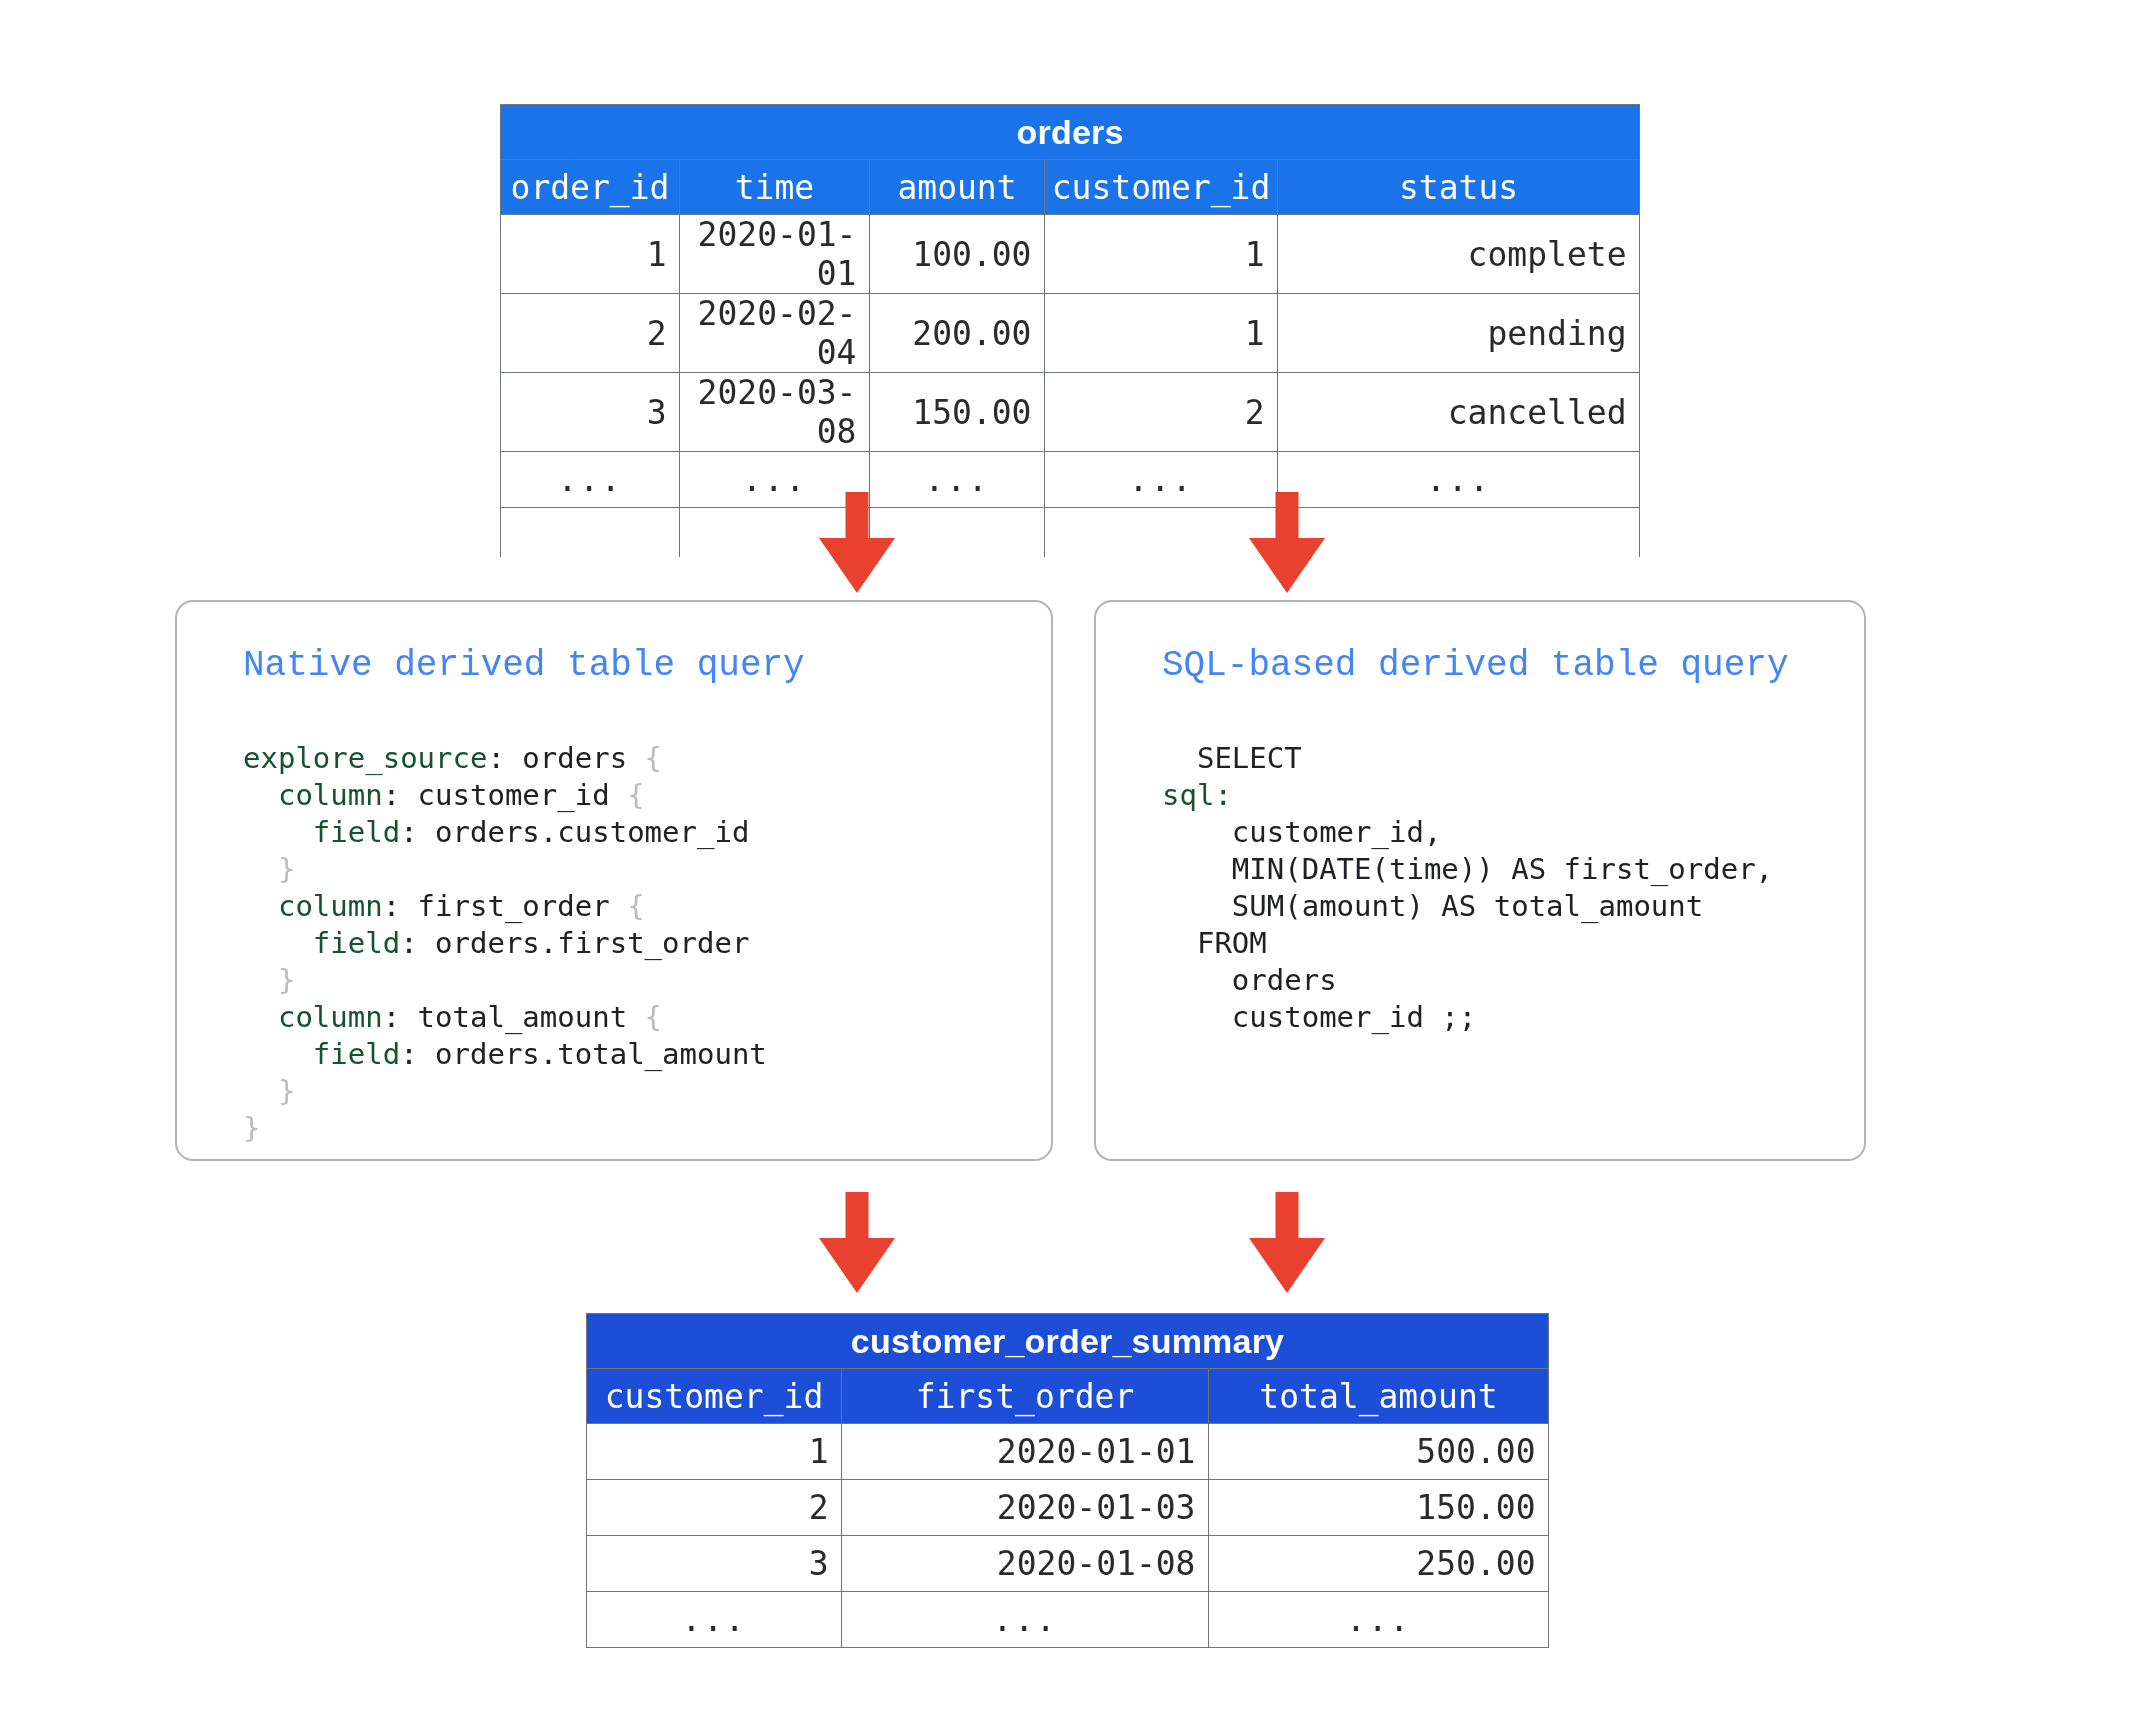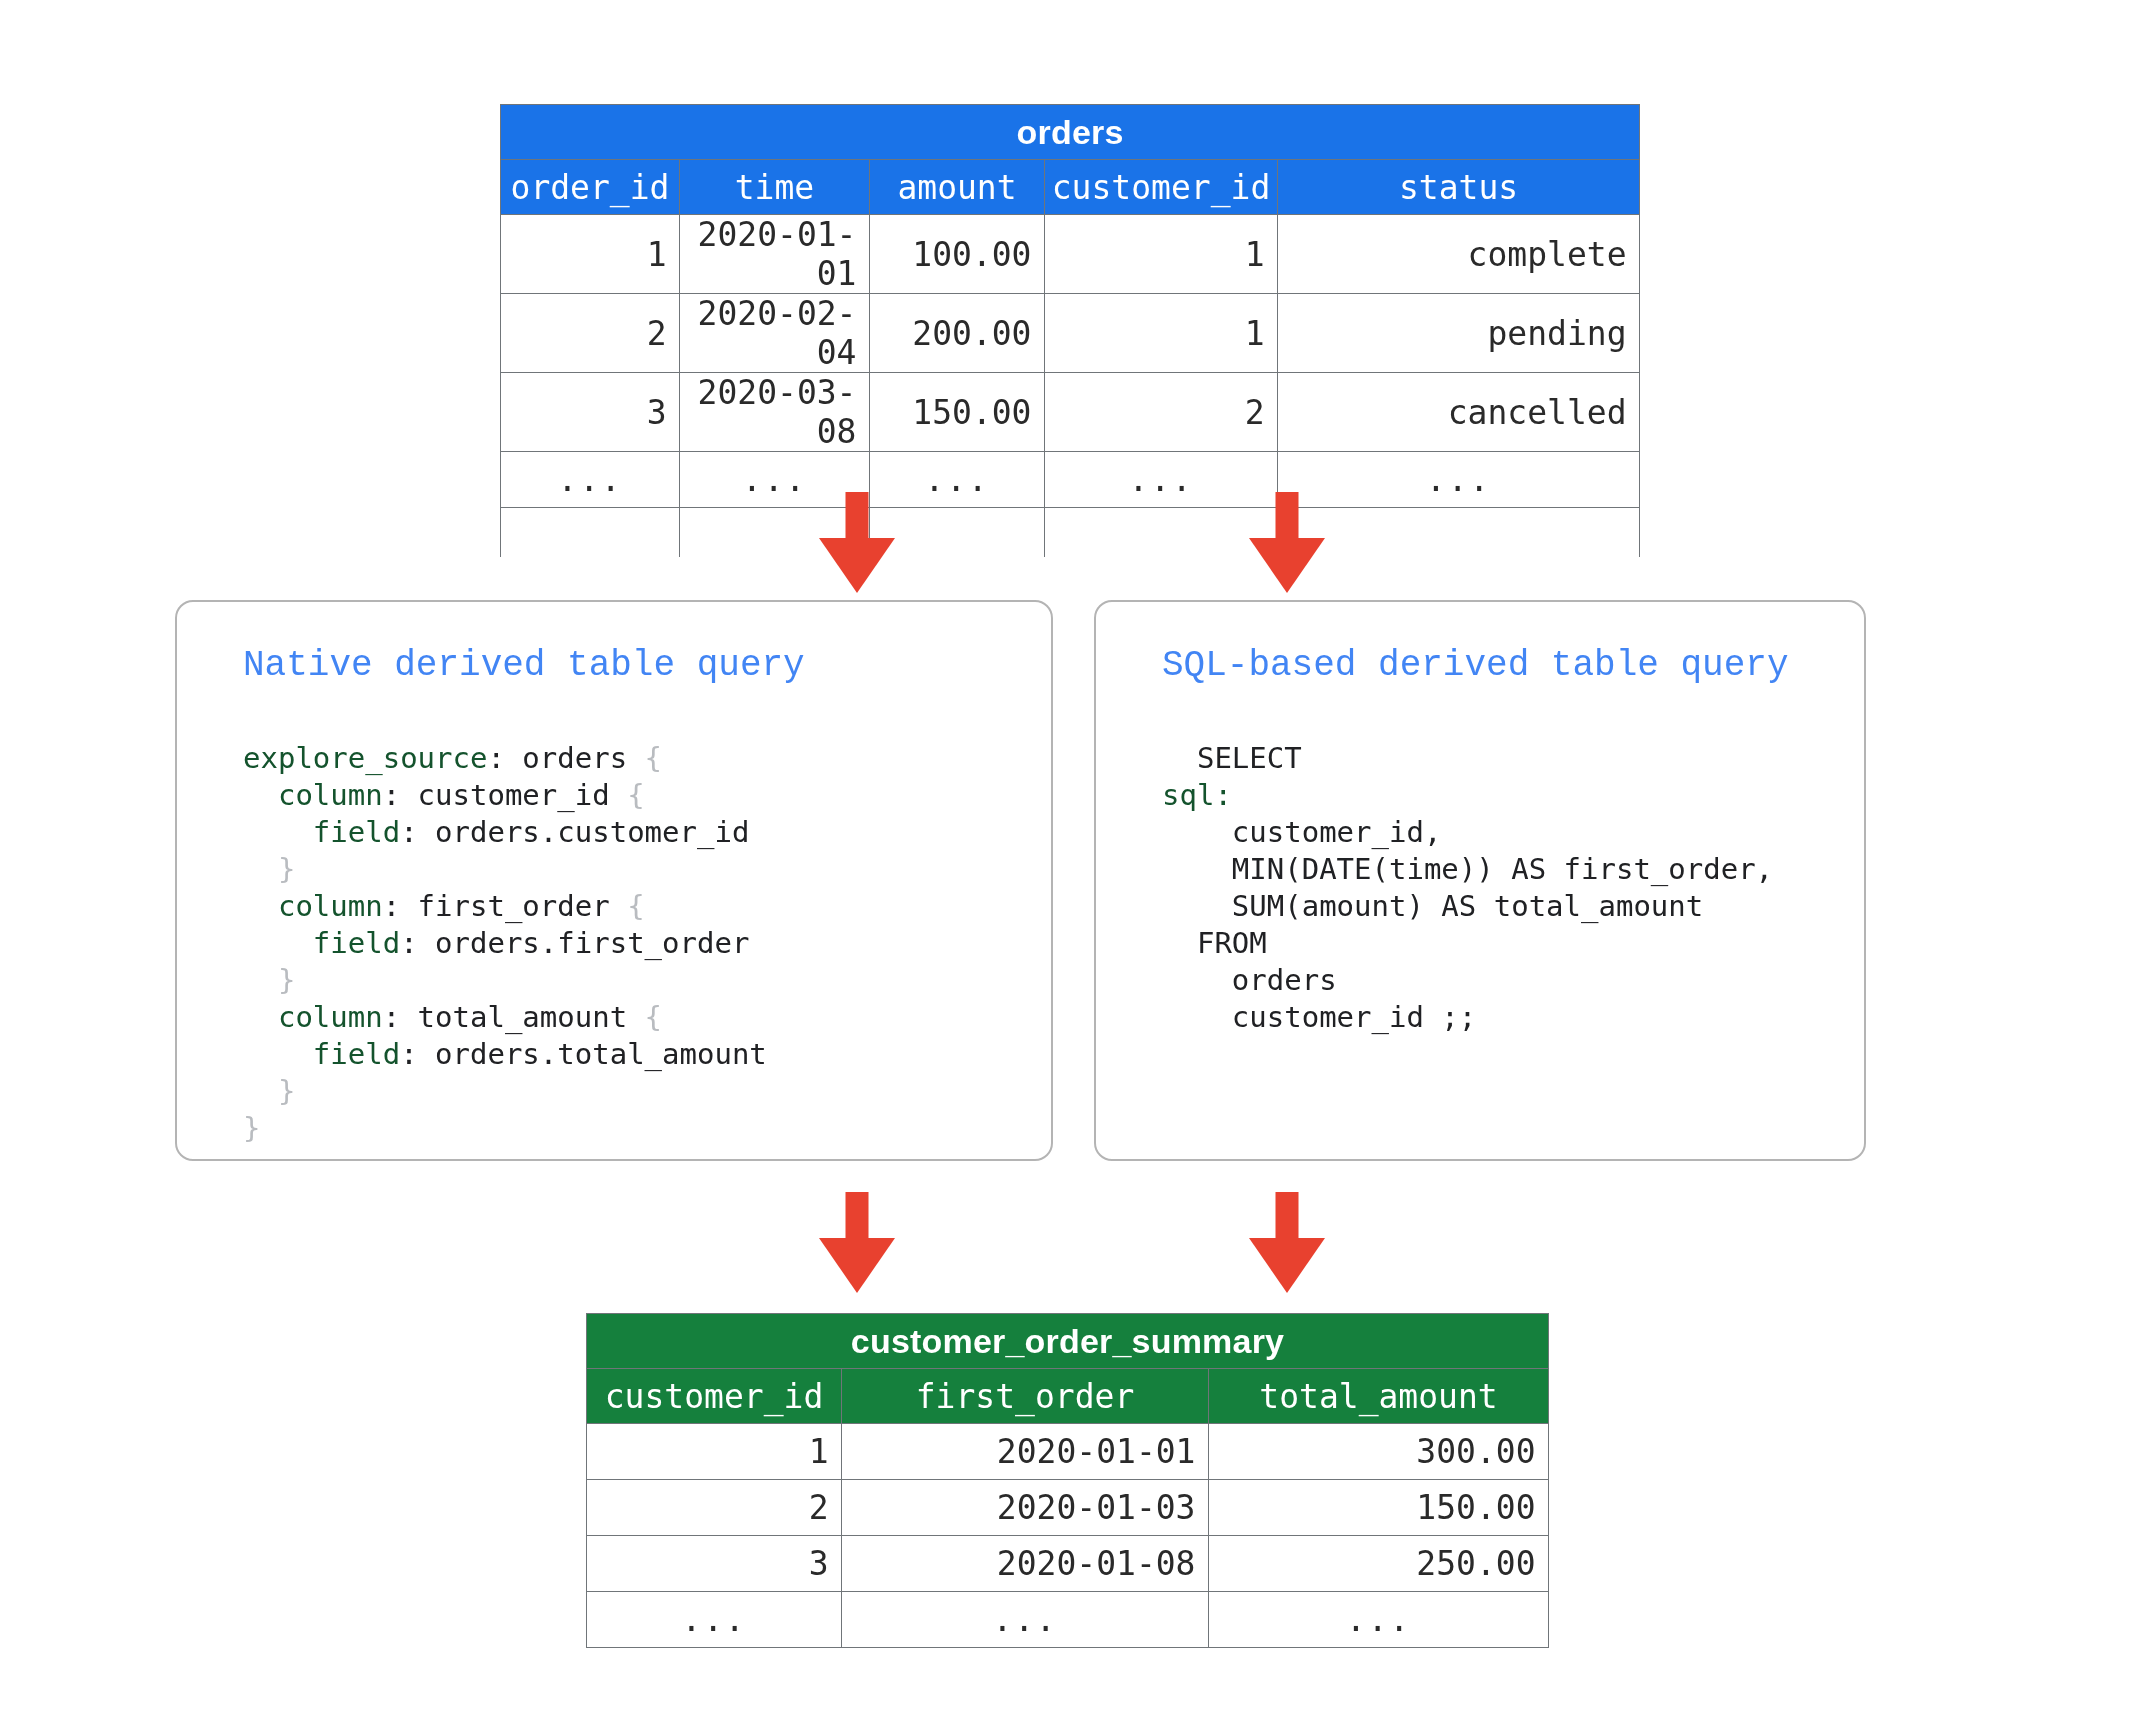--- a/index.html
+++ b/index.html
@@ -57,21 +57,21 @@
     letter-spacing:1.8px;
   }
   .dtable td.blank{height:49px;border-bottom:none;}
 
   
   #orders-table{left:500px;top:104px;width:1139px;}
   #orders-table .title-cell,#orders-table .hdr{background:#1a73e8;border-color:#707579;}
 
   
   #summary-table{left:586px;top:1313px;width:962px;}
-  #summary-table .title-cell,#summary-table .hdr{background:#15803d;border-color:#707579;}
+  #summary-table .title-cell,#summary-table .hdr{background:#1d4ed8;border-color:#707579;}
 
   
   .arrow{position:absolute;}
   .arrow .shaft{
     position:absolute;left:50%;top:0;transform:translateX(-50%);
     width:23px;height:52px;background:#e8412f;
   }
   .arrow .head{
     position:absolute;left:50%;top:46px;transform:translateX(-50%);
     width:0;height:0;
@@ -209,21 +209,21 @@
         <td class="title-cell" colspan="3">customer_order_summary</td>
       </tr>
       <tr>
         <th class="hdr">customer_id</th>
         <th class="hdr">first_order</th>
         <th class="hdr">total_amount</th>
       </tr>
       <tr>
         <td class="cell">1</td>
         <td class="cell">2020-01-01</td>
-        <td class="cell">300.00</td>
+        <td class="cell">500.00</td>
       </tr>
       <tr>
         <td class="cell">2</td>
         <td class="cell">2020-01-03</td>
         <td class="cell">150.00</td>
       </tr>
       <tr>
         <td class="cell">3</td>
         <td class="cell">2020-01-08</td>
         <td class="cell">250.00</td>

